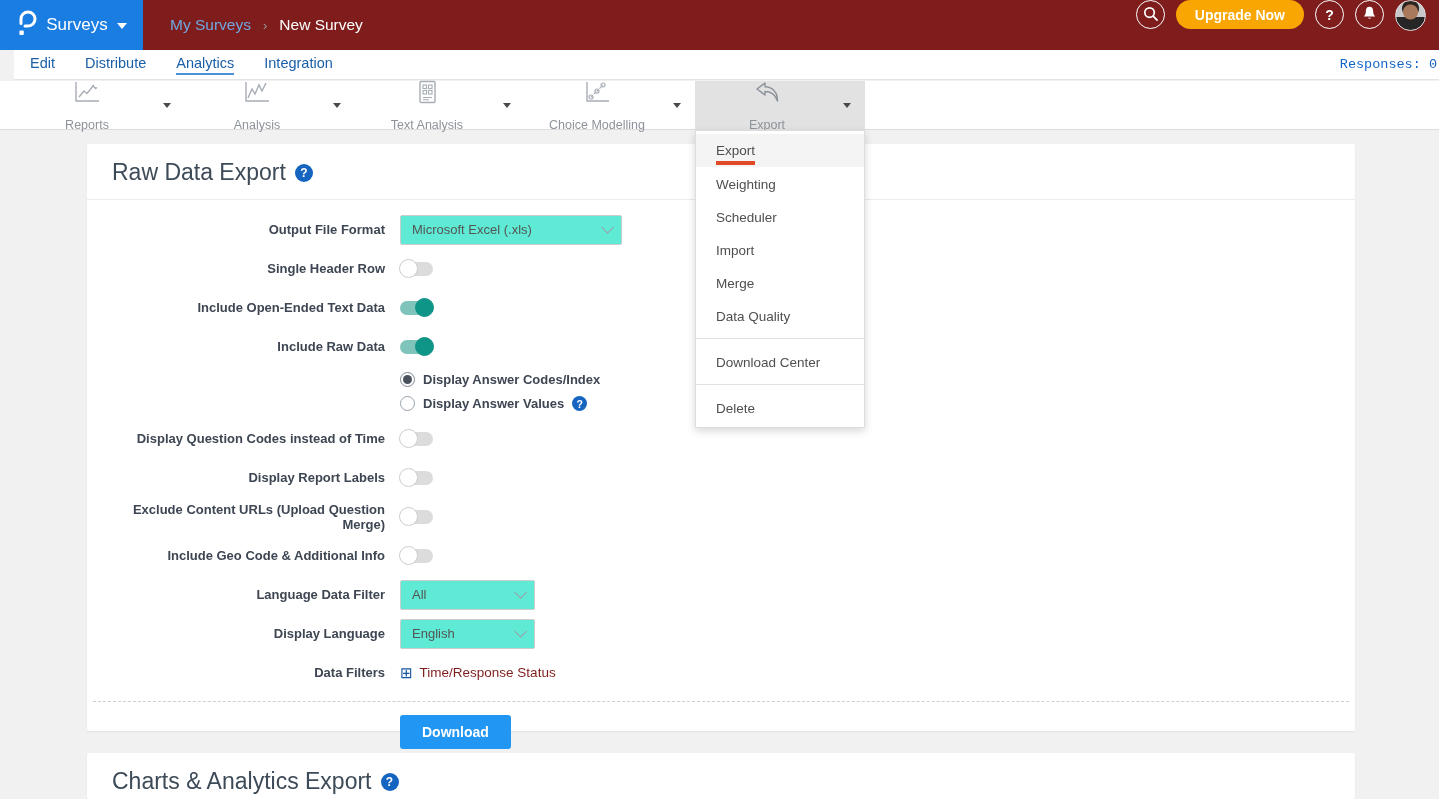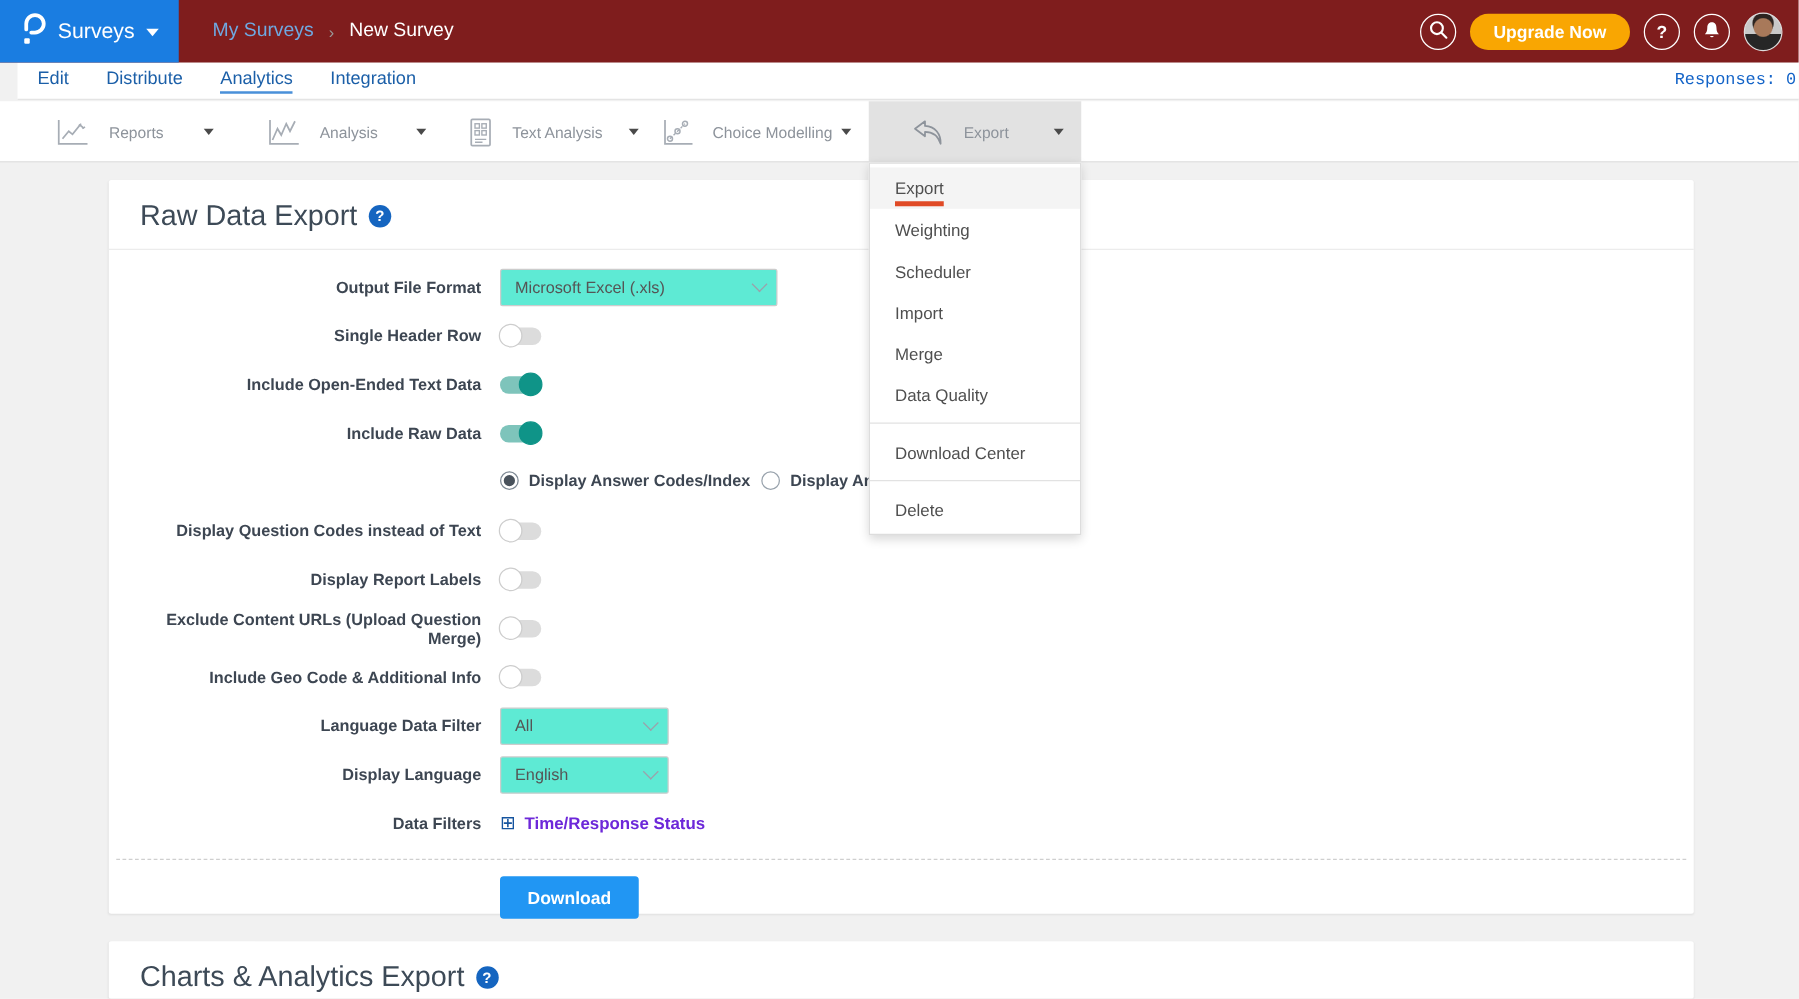--- a/index.html
+++ b/index.html
@@ -8,41 +8,41 @@
 
   
   .topbar { position:absolute; top:0; left:0; width:1439px; height:50px; background:#7f1d1d; display:flex; align-items:center; z-index:30; }
   .logo-block { width:143px; height:50px; background:#1a7de1; display:flex; align-items:center; justify-content:center; gap:9px; cursor:pointer; }
   .logo-block .product { color:#fff; font-size:17px; }
   .logo-caret { width:0; height:0; border-left:5px solid transparent; border-right:5px solid transparent; border-top:6px solid #fff; margin-top:2px; }
   .breadcrumb { display:flex; align-items:center; gap:12px; margin-left:27px; font-size:15.5px; }
   .breadcrumb .parent { color:#6fa8e0; cursor:pointer; }
   .breadcrumb .sep { color:#9a9a9a; font-size:13px; }
   .breadcrumb .current { color:#fff; }
-  .topbar-right { position:absolute; right:13px; top:0; height:50px; display:flex; align-items:center; gap:11px; }
+  .topbar-right { position:absolute; right:13px; top:0; height:50px; display:flex; align-items:flex-start; gap:11px; }
   .circle-btn { width:29px; height:29px; border:1.5px solid #fff; border-radius:50%; display:flex; align-items:center; justify-content:center; cursor:pointer; color:#fff; font-weight:bold; font-size:14px; }
   .upgrade-btn { height:29px; background:#f9a602; border:none; border-radius:15px; color:#fff; font-weight:bold; font-size:14px; padding:0 19px; cursor:pointer; font-family:"Liberation Sans",sans-serif; }
   .avatar { width:31px; height:31px; border-radius:50%; border:1.5px solid #ddd; background:
       radial-gradient(circle at 50% 38%, #a8795a 0 7px, transparent 8px),
       radial-gradient(circle at 50% 26%, #2d2420 0 8px, transparent 9px),
       linear-gradient(180deg, #c9c9c9 0 55%, #262626 55% 100%);
       cursor:pointer; }
 
   
   .tabs-row { position:absolute; top:50px; left:0; width:1439px; height:30px; background:#fff; border-bottom:1px solid #e4e4e4; display:flex; align-items:center; z-index:25;margin-left:14px; }
   .tabs { display:flex; gap:30px; margin-left:16px; align-items:center; }
   .tab { font-size:14.5px; color:#1b5fa8; cursor:pointer; padding-bottom:2px; border-bottom:2px solid transparent; }
   .tab.on { border-bottom:2px solid #4a90d9; }
   .responses { position:absolute; right:16px; color:#1464c8; font-size:13.5px;font-family:Liberation Mono, monospace; }
 
   
   .toolbar { position:absolute; top:81px; left:0; width:1439px; height:49px; background:#fff; border-bottom:1px solid #dcdcdc; z-index:24; }
   .tool-cell { position:absolute; top:0; width:170px; height:49px; cursor:pointer; }
   .tool-cell.on { background:#e2e2e2; }
-  .tool-main { position:absolute; left:0; right:26px; top:0; bottom:0; display:flex; flex-direction:row; align-items:center; justify-content:center; gap:14px; }
+  .tool-main { position:absolute; left:0; right:26px; top:0; bottom:0; display:flex; flex-direction:column; align-items:center; justify-content:center; gap:14px; }
   .tool-label { font-size:12.5px; color:#8d939b; }
   .tool-caret { position:absolute; right:14px; top:22px; width:0; height:0; border-left:4.5px solid transparent; border-right:4.5px solid transparent; border-top:5.5px solid #4a4a4a; cursor:pointer; }
   .tool-icon svg { display:block; }
 
   
   .menu { position:absolute; top:130px; left:695px; width:170px; background:#fff; border:1px solid #ddd; box-shadow:0 3px 8px rgba(0,0,0,.16); z-index:40; padding:3px 0; }
   .menu-item { height:33px; line-height:33px; padding:0 20px; font-size:13.5px; color:#4f4f4f; cursor:pointer; }
   .menu-item.on { background:#f4f4f4; }
   .mi-label { display:inline-block; line-height:normal; vertical-align:middle; }
   .menu-item.on .mi-label { border-bottom:4px solid #e04a26; padding-bottom:3px; margin-top:6px; }
@@ -67,30 +67,30 @@
   .select { height:30px; border:1px solid #ccc; border-radius:2px; background:#5eead4; display:flex; align-items:center; justify-content:space-between; padding:0 11px; font-size:13px; color:#555; cursor:pointer; }
   .select.wide { width:222px; }
   .select.narrow { width:135px; }
   .chev { width:9px; height:9px; border-right:1.5px solid #9aa2ab; border-bottom:1.5px solid #9aa2ab; transform:rotate(45deg) translateY(-3px); }
 
   .toggle { position:relative; width:33px; height:14px; border-radius:7px; background:#dcdcdc; cursor:pointer; margin:2px 0; }
   .toggle .knob { position:absolute; top:-2.5px; left:-1px; width:19px; height:19px; border-radius:50%; background:#fff; border:1px solid #cdcdcd; }
   .toggle.on { background:#7ec4bb; }
   .toggle.on .knob { left:auto; right:-1px; background:#0f9488; border-color:#0f9488; }
 
-  .radio-group { display:flex; flex-direction:row; gap:9px; padding:2px 0 4px 0; }
+  .radio-group { display:flex; flex-direction:column; gap:9px; padding:2px 0 4px 0; }
   .radio-opt { display:flex; align-items:center; gap:8px; cursor:pointer; }
   .radio { width:15px; height:15px; border-radius:50%; border:1.5px solid #98a2ac; background:#fff; display:inline-flex; align-items:center; justify-content:center; flex-shrink:0; }
   .radio.on { border-color:#7d8893; }
   .radio.on::after { content:""; width:9px; height:9px; border-radius:50%; background:#49525c; }
   .radio-label { font-size:13px; font-weight:bold; color:#3d4652; }
 
   .link-row { display:flex; align-items:center; gap:7px; cursor:pointer; }
   .plus-square { color:#15549e; font-size:15px; line-height:1; }
-  .link-label { color:#6d28d9; font-size:13.5px; font-weight:bold; }
+  .link-label { color:#7f1d1d; font-size:13.5px; font-weight:normal; }
 
   .dashed-sep { border-top:1px dashed #cfcfcf; margin:13px 6px 0 6px; }
   .download-row { padding:13px 0 0 313px; }
   .download-btn { background:#2196f3; border:none; border-radius:3px; color:#fff; font-weight:bold; font-size:14px; padding:9px 22px; cursor:pointer; font-family:"Liberation Sans",sans-serif; }
 </style>
 </head>
 <body>
 
 <header class="topbar">
   <div class="logo-block">
@@ -305,21 +305,21 @@
             <div class="radio-opt">
               <span class="radio"></span>
               <span class="radio-label">Display Answer Values</span>
               <span class="help-icon small">?</span>
             </div>
           </div>
         </div>
       </div>
 
       <div class="form-row">
-        <span class="row-label">Display Question Codes instead of Text</span>
+        <span class="row-label">Display Question Codes instead of Time</span>
         <div class="row-control">
           <div class="toggle">
               <span class="knob"></span>
             </div>
         </div>
       </div>
 
       <div class="form-row">
         <span class="row-label">Display Report Labels</span>
         <div class="row-control">

